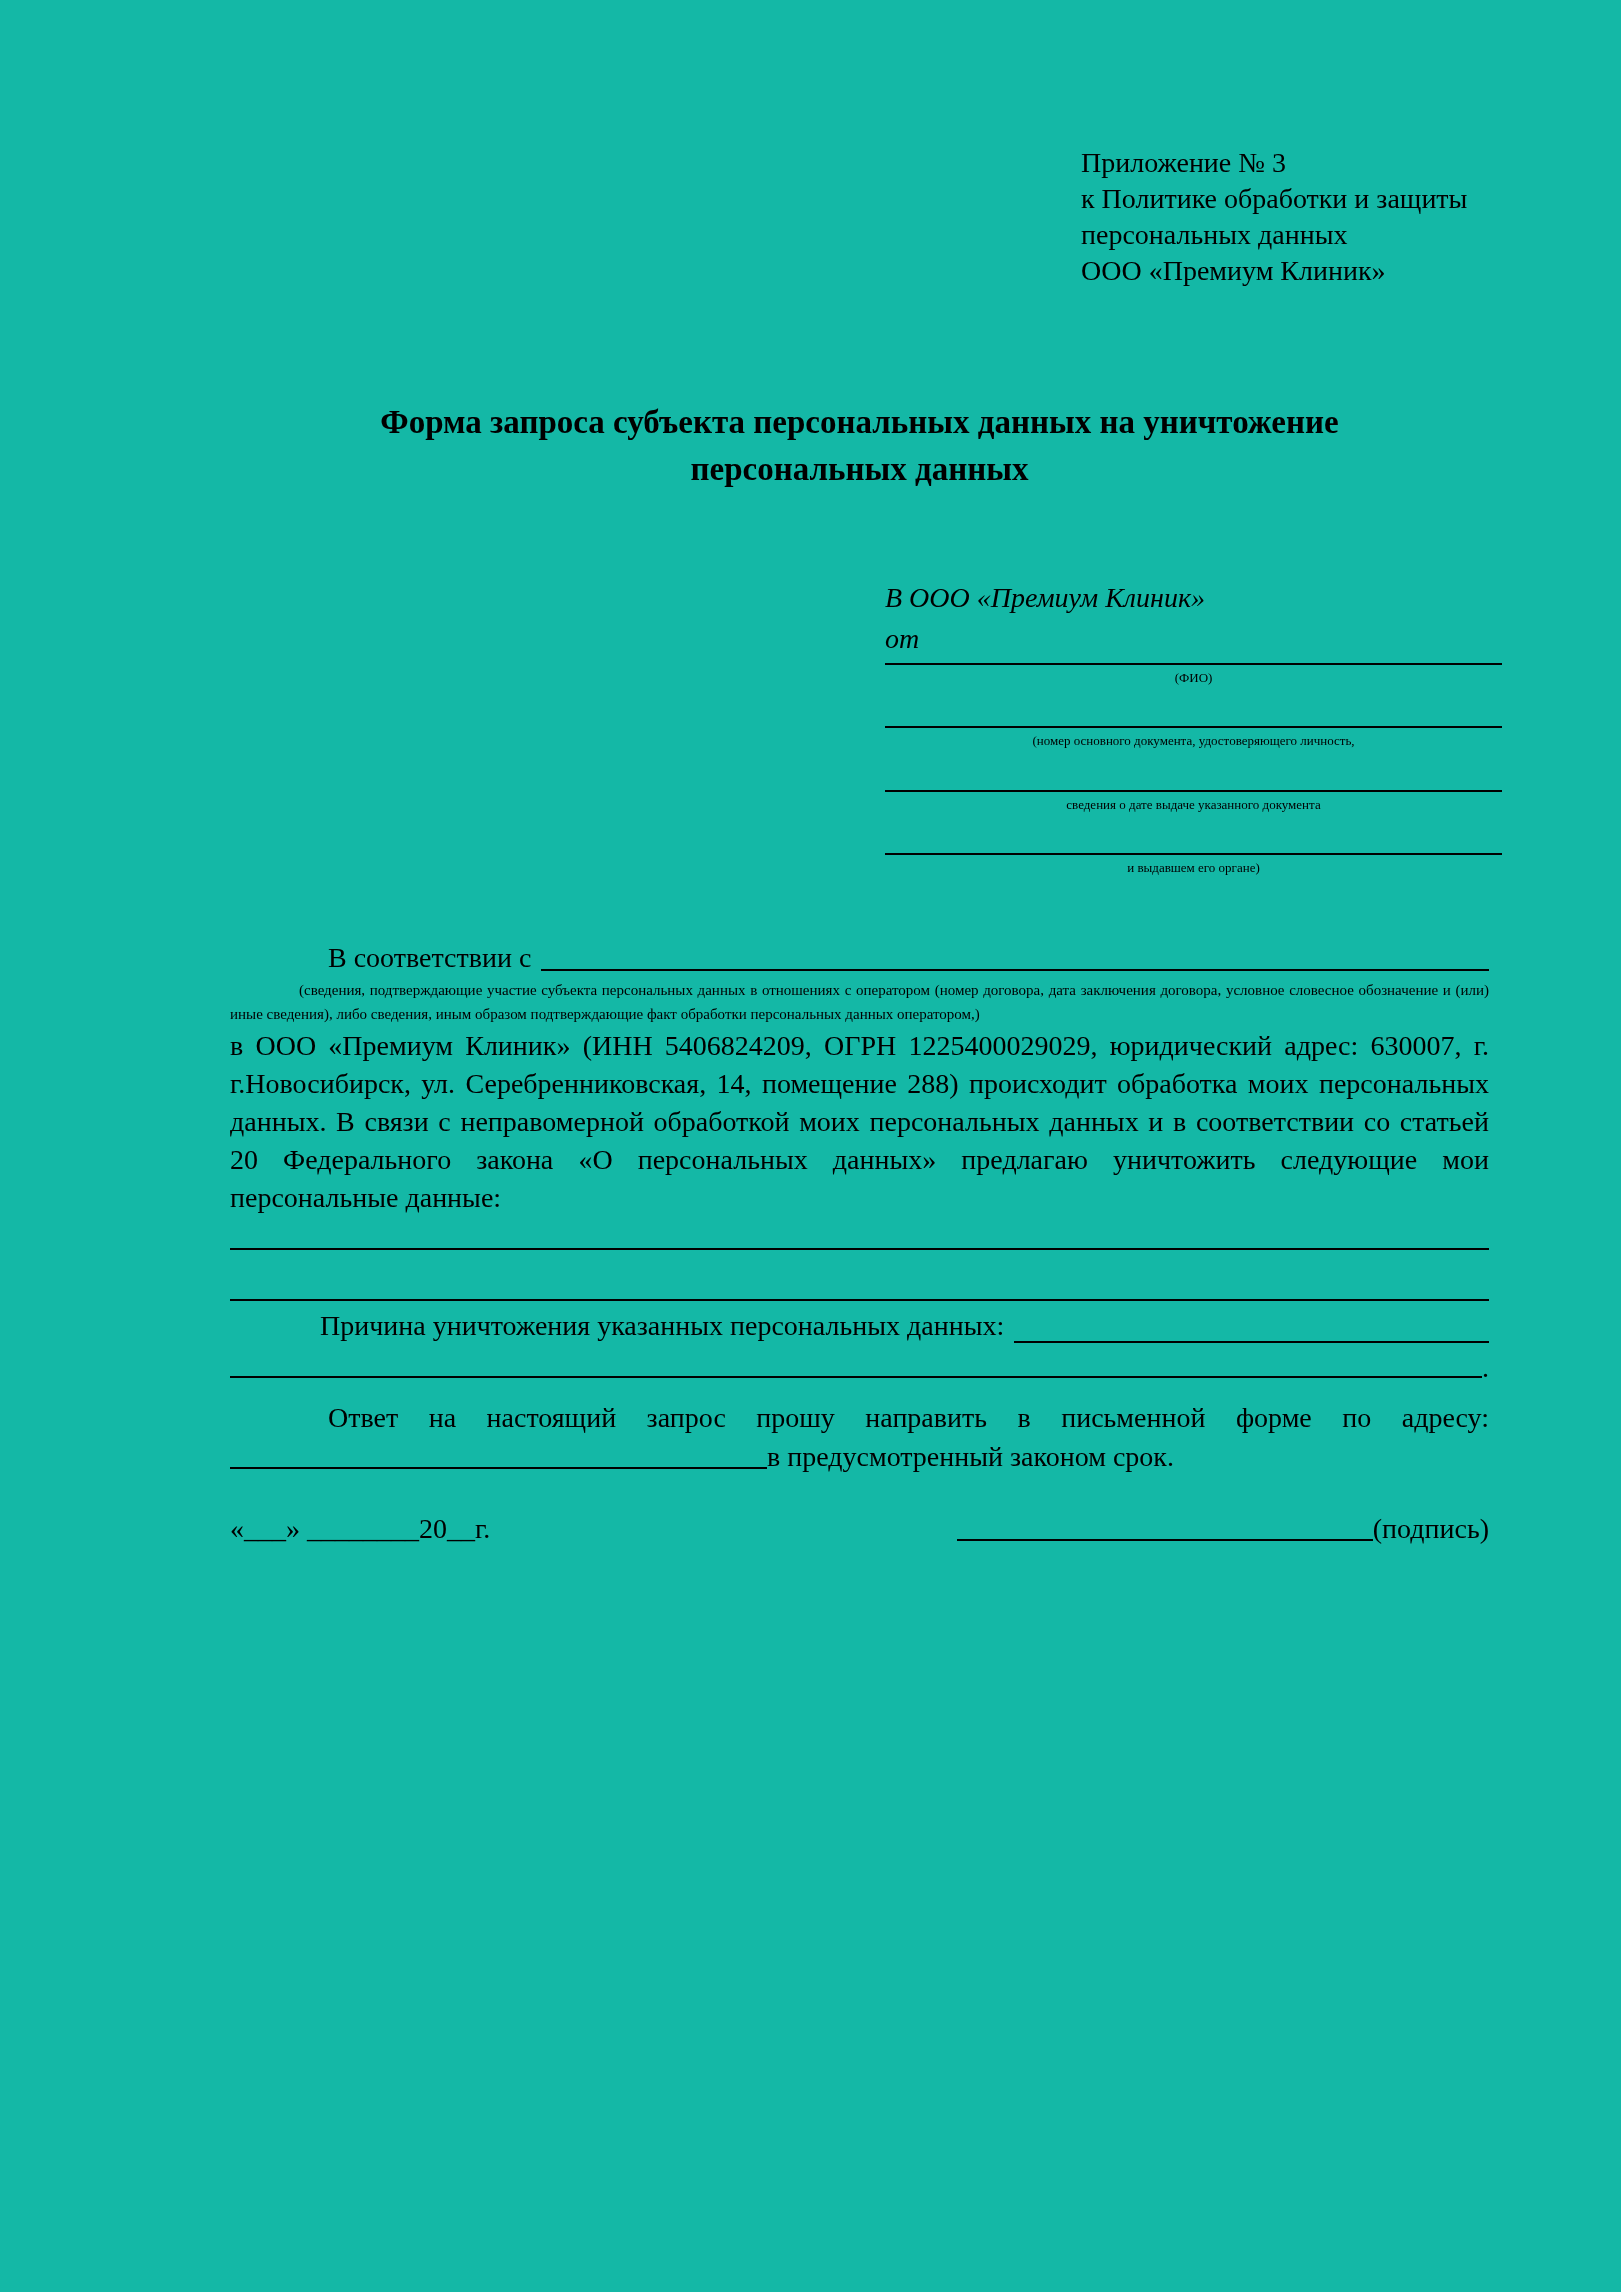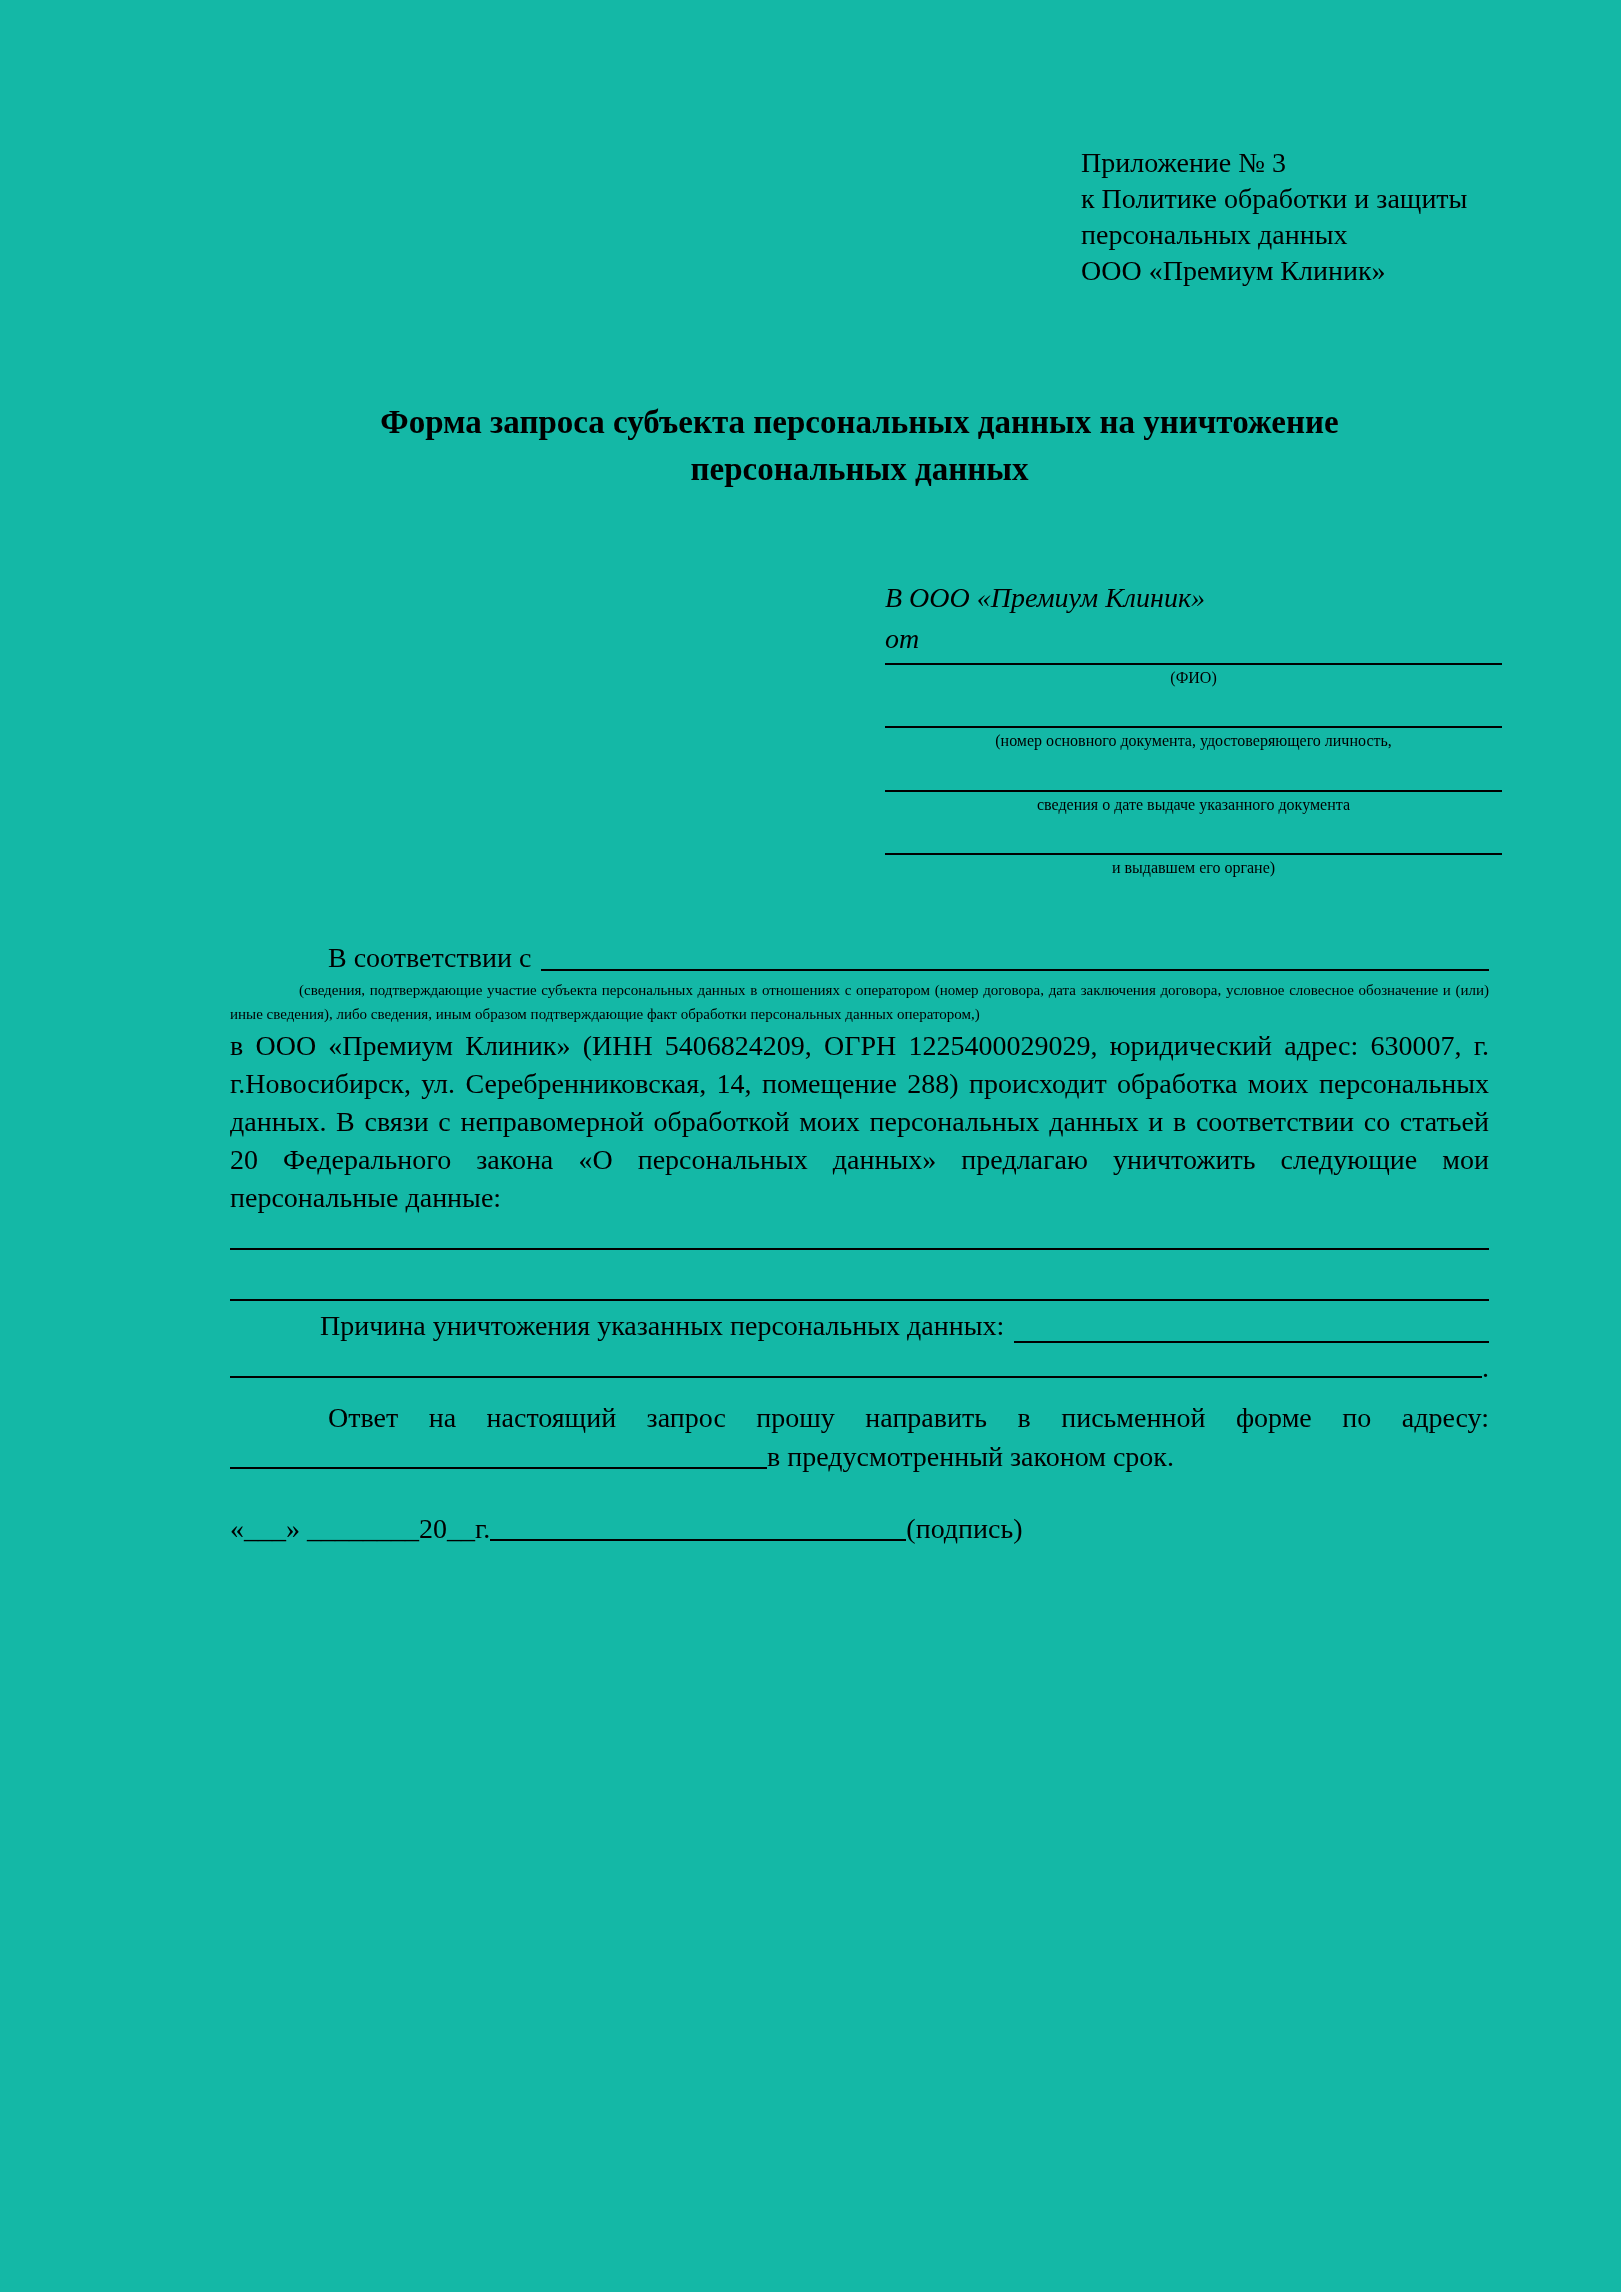--- a/index.html
+++ b/index.html
@@ -35,21 +35,21 @@
 
   
   .addressee { margin-top: 84px; margin-left: 885px; width: 617px; }
   .addr-line { line-height: 41px; font-style: italic; }
   .fld { margin-top: 0; }
   .fld + .fld { margin-top: 37px; }
   .fld-first { margin-top: 3.9px; }
   .fld-rule { border-bottom: 2.9px solid #000; height: 0; }
   .fld-cap {
     text-align: center;
-    font-size: 16px;
+    font-size: 13px;
     line-height: 23.5px;
     padding-top: 1px;
   }
 
   
   .content { margin-left: 230px; width: 1259px; }
 
   .accord-row { margin-top: 57px; display: flex; align-items: flex-end; line-height: 41px; }
   .accord-lead { margin-left: 98px; white-space: nowrap; }
   .fill { flex: 1; border-bottom: 2.9px solid #000; margin-bottom: 6.9px; margin-left: 9.8px; }
@@ -83,20 +83,21 @@
     text-align-last: justify;
     text-indent: 98px;
   }
 
   .reply-row { display: flex; align-items: flex-end; line-height: 39px; }
   .reply-fill { width: 537px; border-bottom: 2.9px solid #000; margin-bottom: 6.9px; }
 
   .footer-row {
     margin-top: 33px;
     display: flex;
+    justify-content: space-between;
     align-items: flex-end;
     line-height: 39px;
   }
   .sig-group { display: flex; align-items: flex-end; }
   .sig-fill { width: 416px; border-bottom: 2.9px solid #000; margin-bottom: 6.9px; }
 </style>
 </head>
 <body>
 
 <div class="page">

